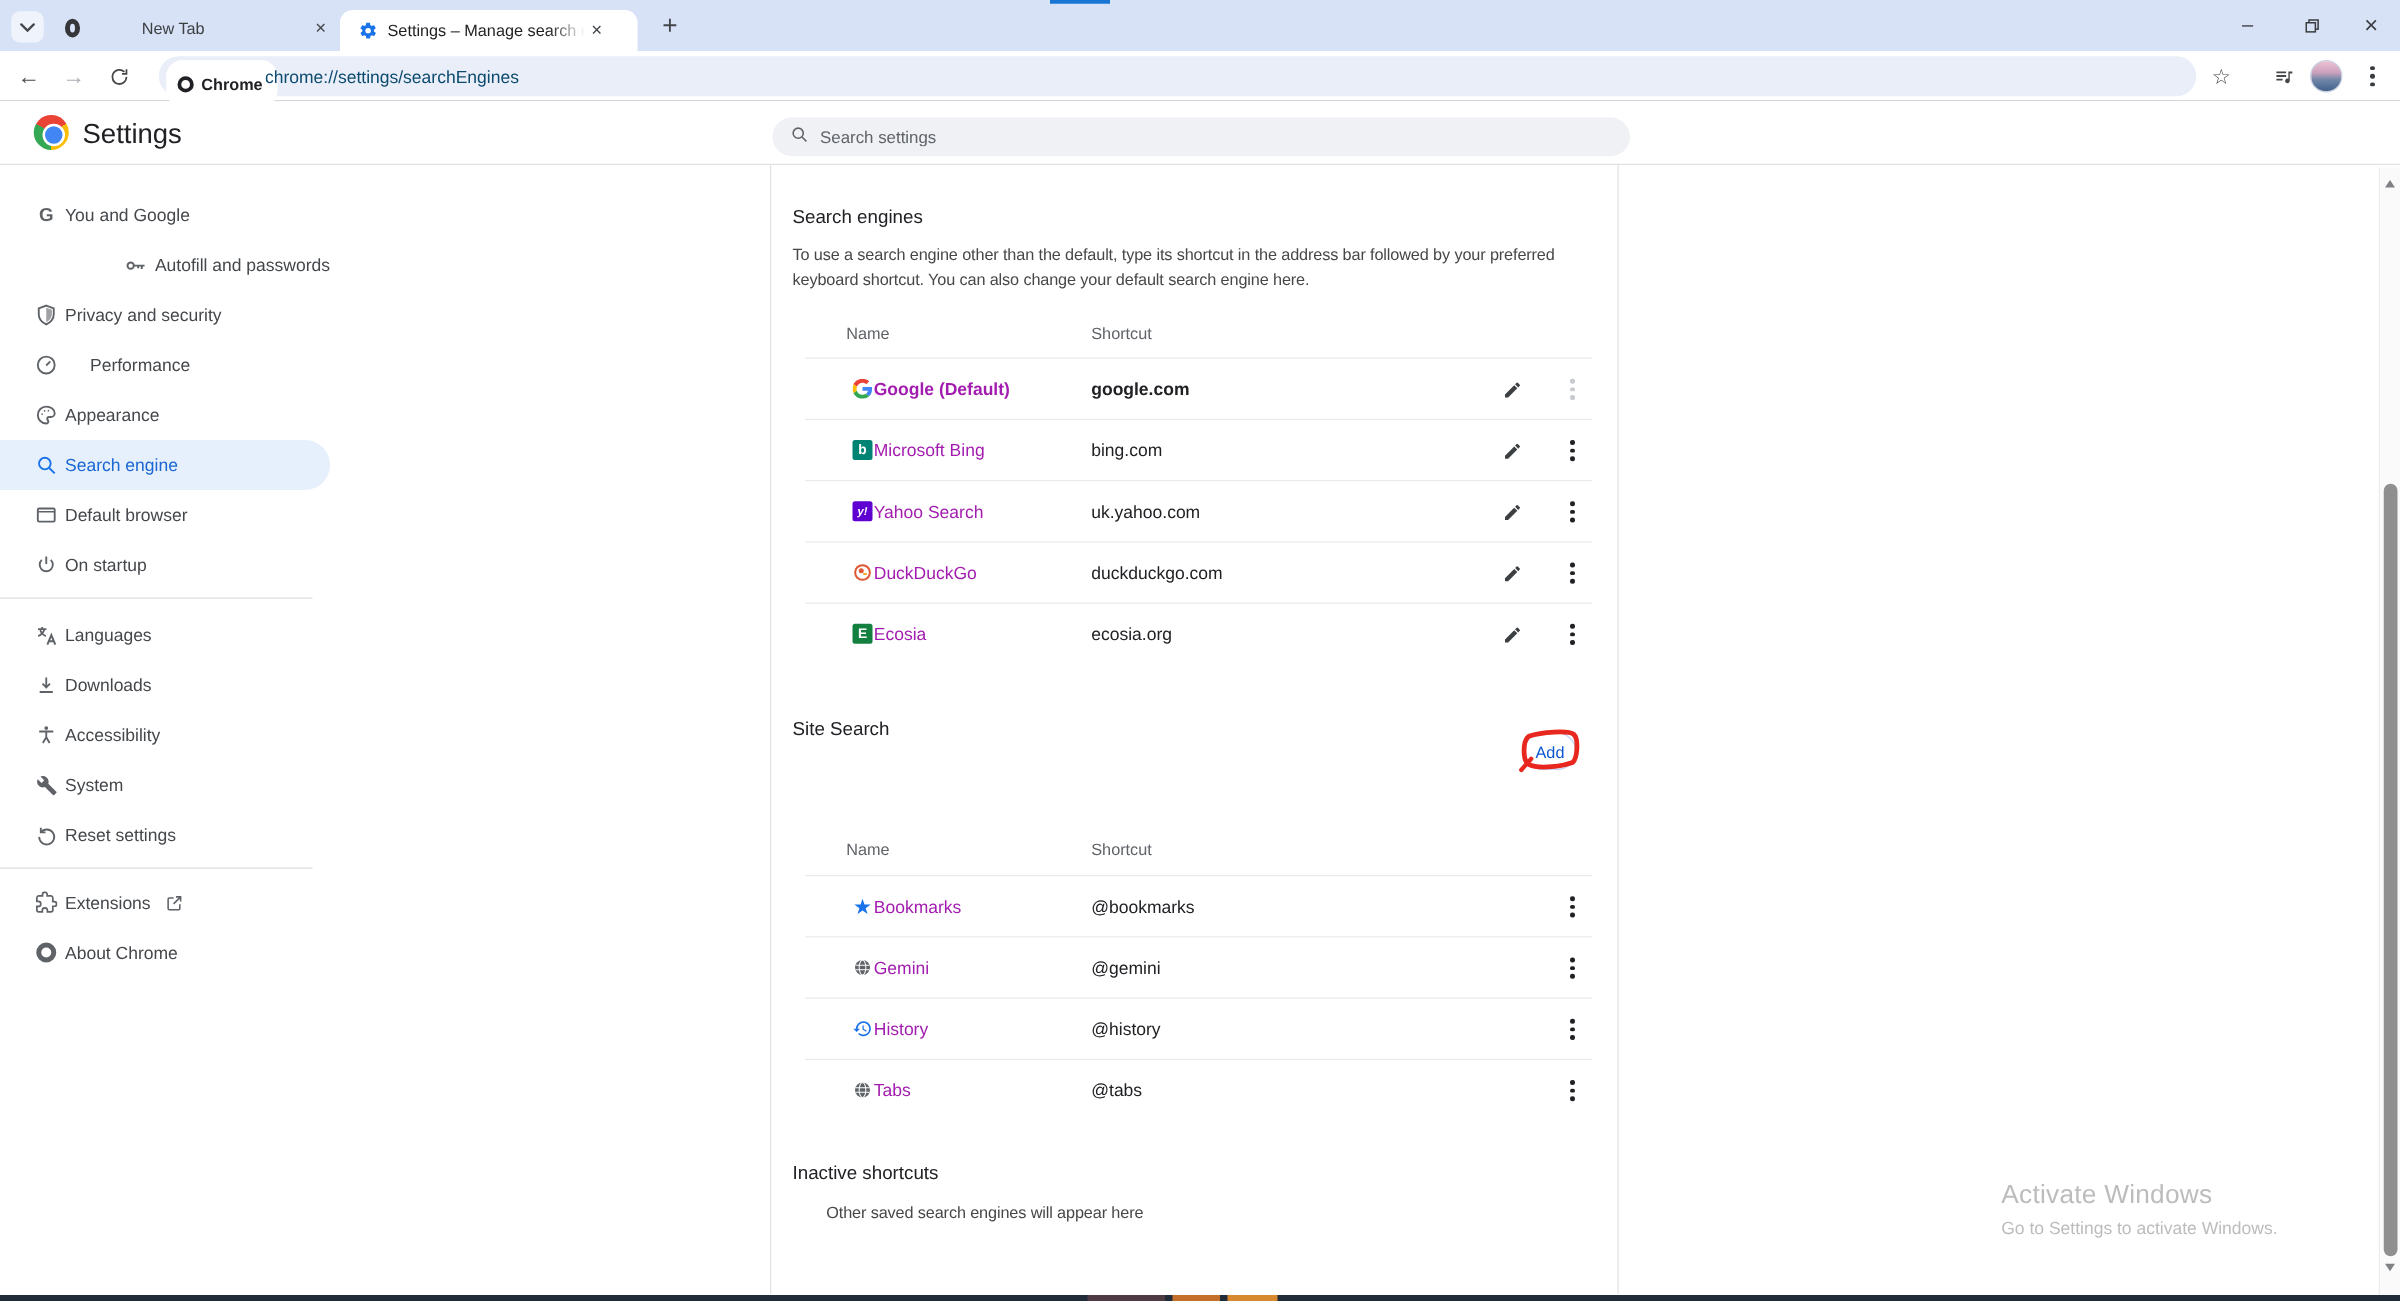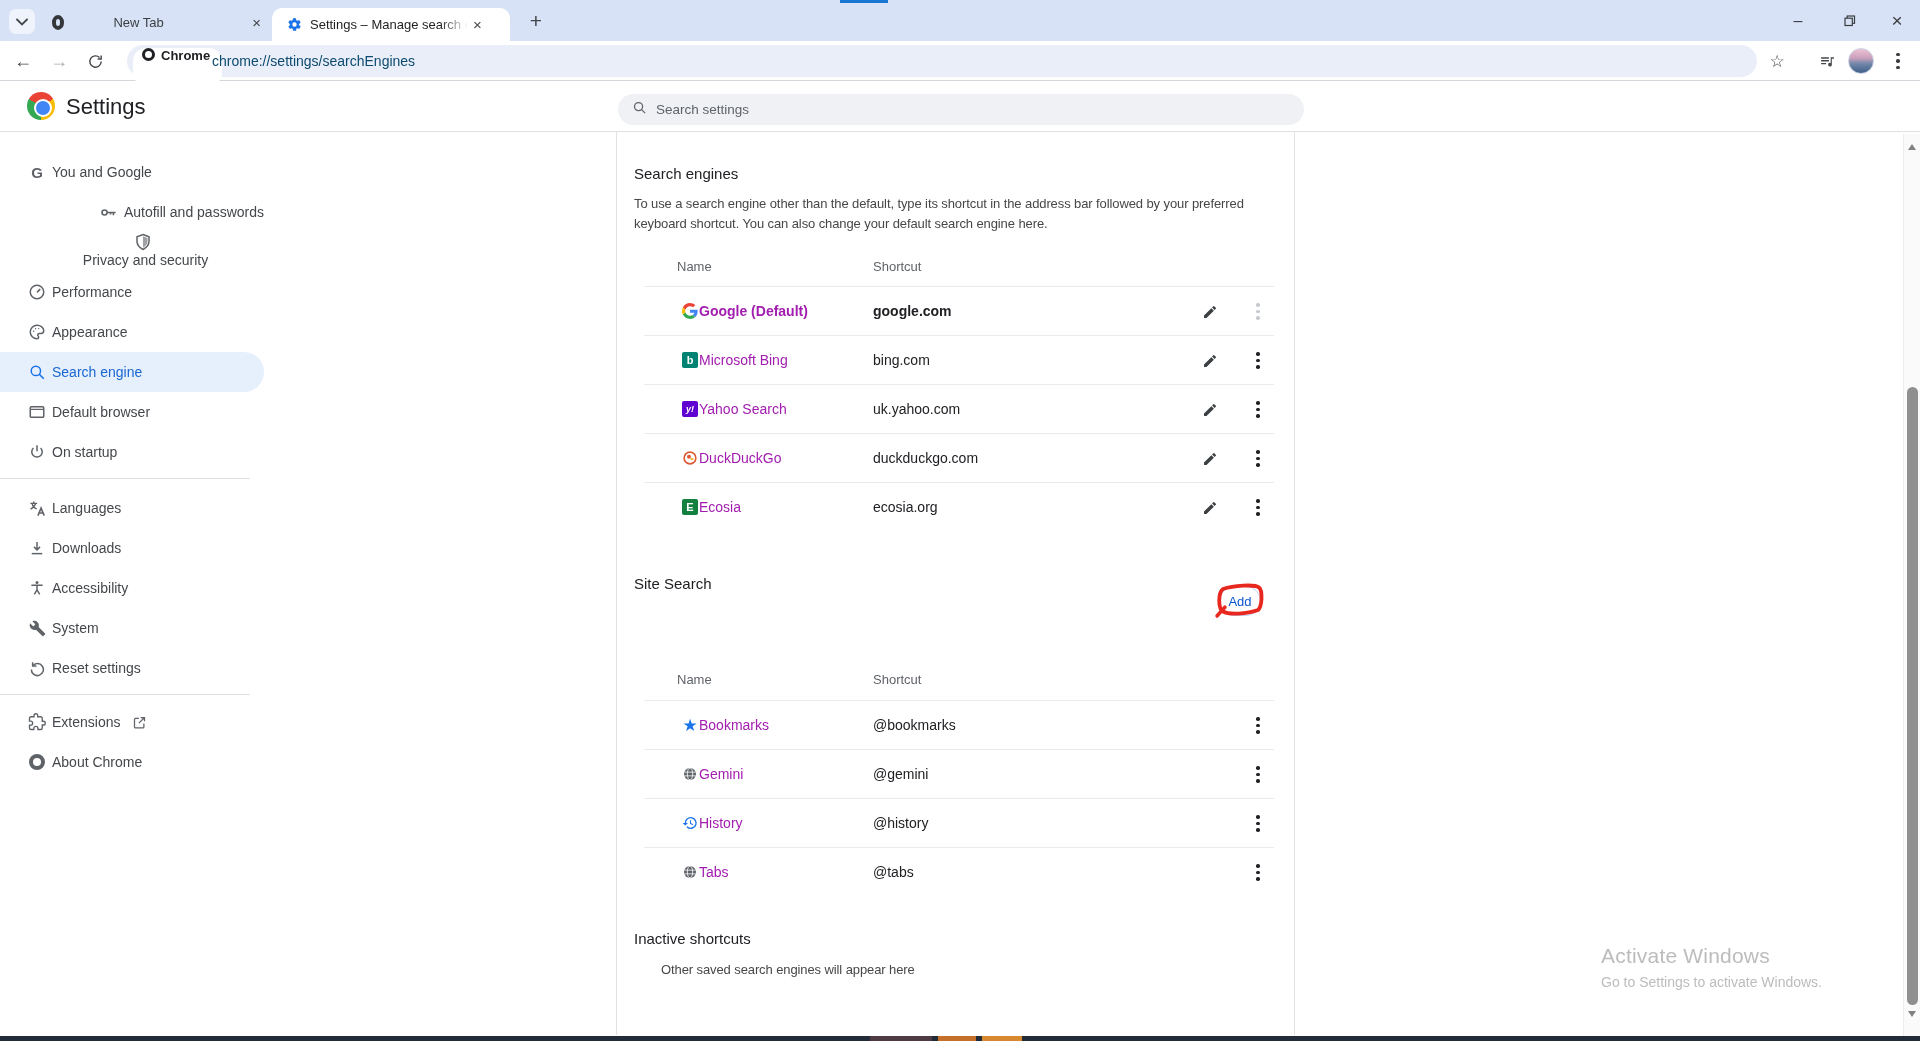--- a/index.html
+++ b/index.html
@@ -25,21 +25,21 @@
     display:flex; align-items:center; justify-content:center; font-weight:400; }
   .winctl { position:absolute; top:0; height:41px; width:46px; display:flex; align-items:center; justify-content:center;
     color:#3a3d40; }
   
   #toolbar { position:absolute; left:0; top:41px; width:1920px; height:40px; background:#fff; border-bottom:1px solid #d4d7dc; }
   .nav-btn { position:absolute; top:6px; width:28px; height:28px; display:flex; align-items:center; justify-content:center;
     font-size:18px; color:#45474a; }
   .nav-btn.disabled { color:#abaeb3; }
   #addrbar { position:absolute; left:127px; top:4px; width:1630px; height:32px; background:#e9eef9; border-radius:16px; }
   #chip { position:absolute; left:6px; top:3px; height:38px; background:#fff; border-radius:13px; padding:0 12px 0 9px;
-    display:flex; gap:6px; }
+    display:flex; align-items:center; gap:6px; }
   #chip span.lbl { font-size:13px; font-weight:700; color:#202124; }
   #url { position:absolute; left:85px; top:0; height:32px; line-height:32px; font-size:14px; color:#0c4a6e; }
   .tb-ic { position:absolute; top:6px; width:28px; height:28px; display:flex; align-items:center; justify-content:center; }
   #avatar { position:absolute; left:1848px; top:7px; width:26px; height:26px; border-radius:50%;
     background:linear-gradient(180deg,#eec2d4 0%,#caa0bc 38%,#6f86a8 62%,#42608a 100%); border:1px solid #c9d2e2; }
   .vdots { display:inline-flex; flex-direction:column; gap:3px; }
   .vdots i { width:3.5px; height:3.5px; border-radius:50%; background:#3a3d40; }
   
   #sheader { position:absolute; left:0; top:81px; width:1920px; height:51px; background:#fff; border-bottom:1px solid #dfe1e5; }
   #chrome-logo { position:absolute; left:27px; top:11px; width:28px; height:28px; border-radius:50%;
@@ -200,30 +200,30 @@
   </div>
   <div class="nav-item" style="top:60px;justify-content:flex-end;">
     <span class="nico">
       <svg width="19" height="19" viewBox="0 0 24 24" fill="none" stroke="#5f6368" stroke-width="2">
           <circle cx="7" cy="12" r="3.2"></circle>
           <path d="M10.2 12H21M18.2 12v3.4M14.6 12v2.6"></path>
         </svg>
     </span>
     <span>Autofill and passwords</span>
   </div>
-  <div class="nav-item" style="top:100px;flex-direction:column;">
+  <div class="nav-item" style="top:100px;">
     <span class="nico">
       <svg width="18" height="18" viewBox="0 0 24 24">
           <path d="M12 2l8 3v6.1c0 5-3.4 8.6-8 10.9-4.6-2.3-8-5.9-8-10.9V5z" fill="none" stroke="#5f6368" stroke-width="2"></path>
           <path d="M12 4.3l6 2.2v4.6c0 3.9-2.6 6.7-6 8.6z" fill="#5f6368" opacity=".6"></path>
         </svg>
     </span>
     <span>Privacy and security</span>
   </div>
-  <div class="nav-item" style="top:140px;">
+  <div class="nav-item" style="top:140px;gap:20px;">
     <span class="nico">
       <svg width="18" height="18" viewBox="0 0 24 24" fill="none" stroke="#5f6368" stroke-width="2">
           <circle cx="12" cy="12" r="9"></circle>
           <path d="M12 12.5l4.3-4.3"></path>
         </svg>
     </span>
     <span>Performance</span>
   </div>
   <div class="nav-item" style="top:180px;">
     <span class="nico">

